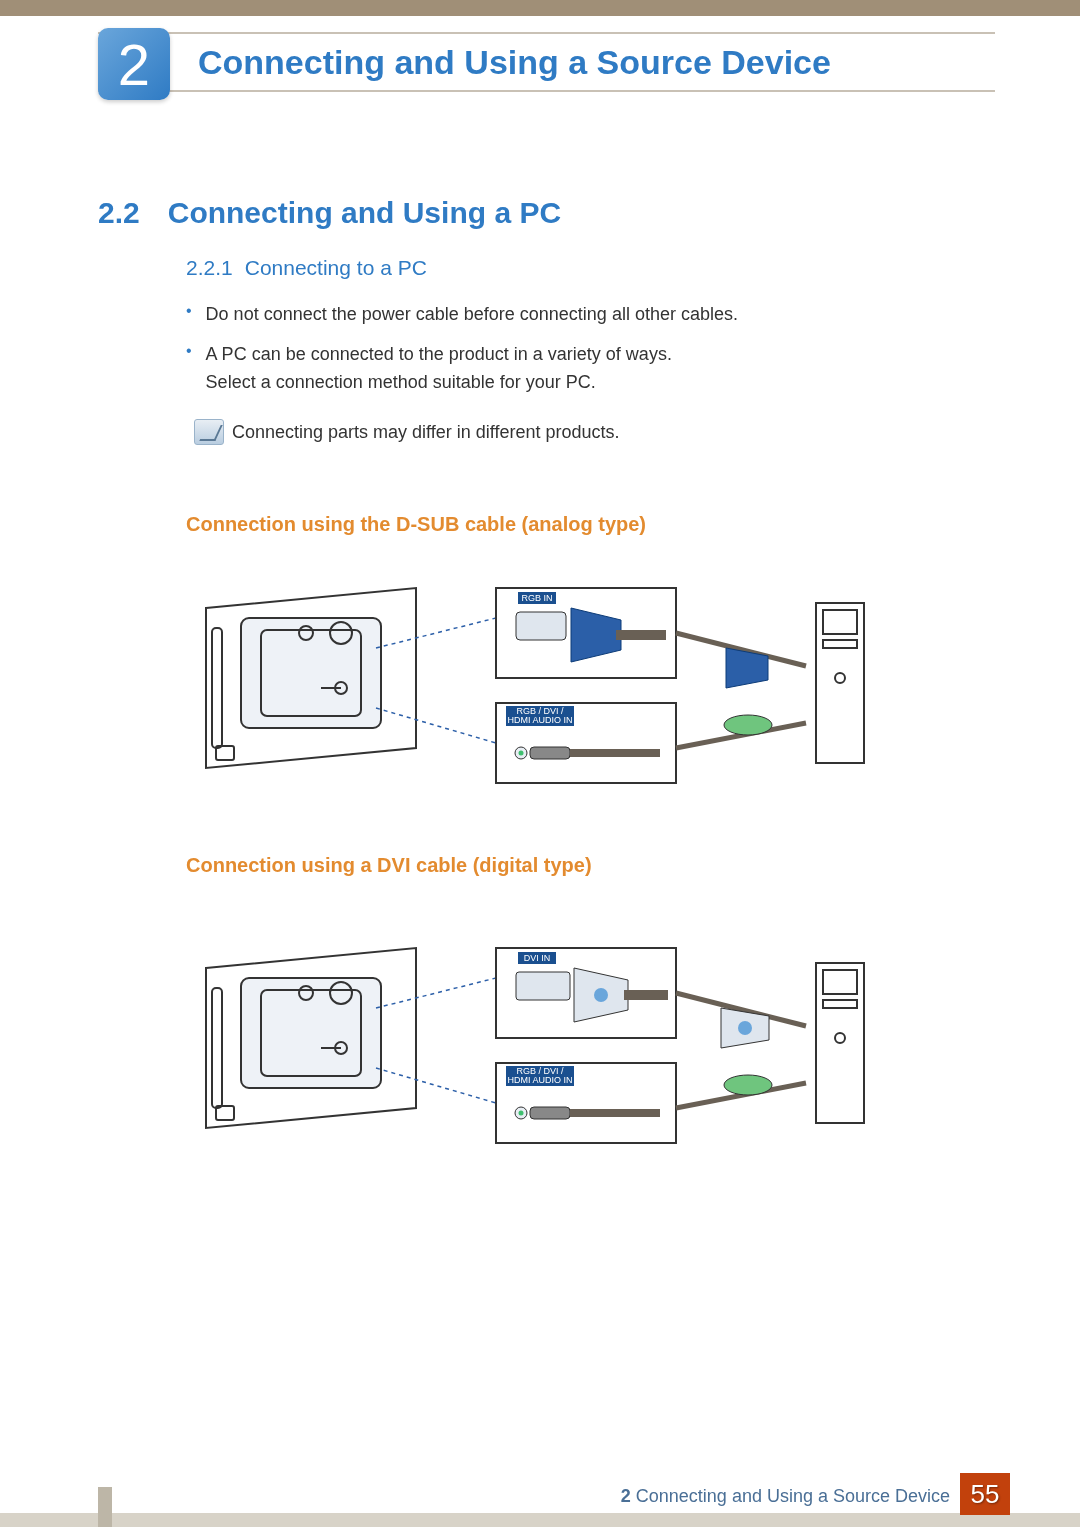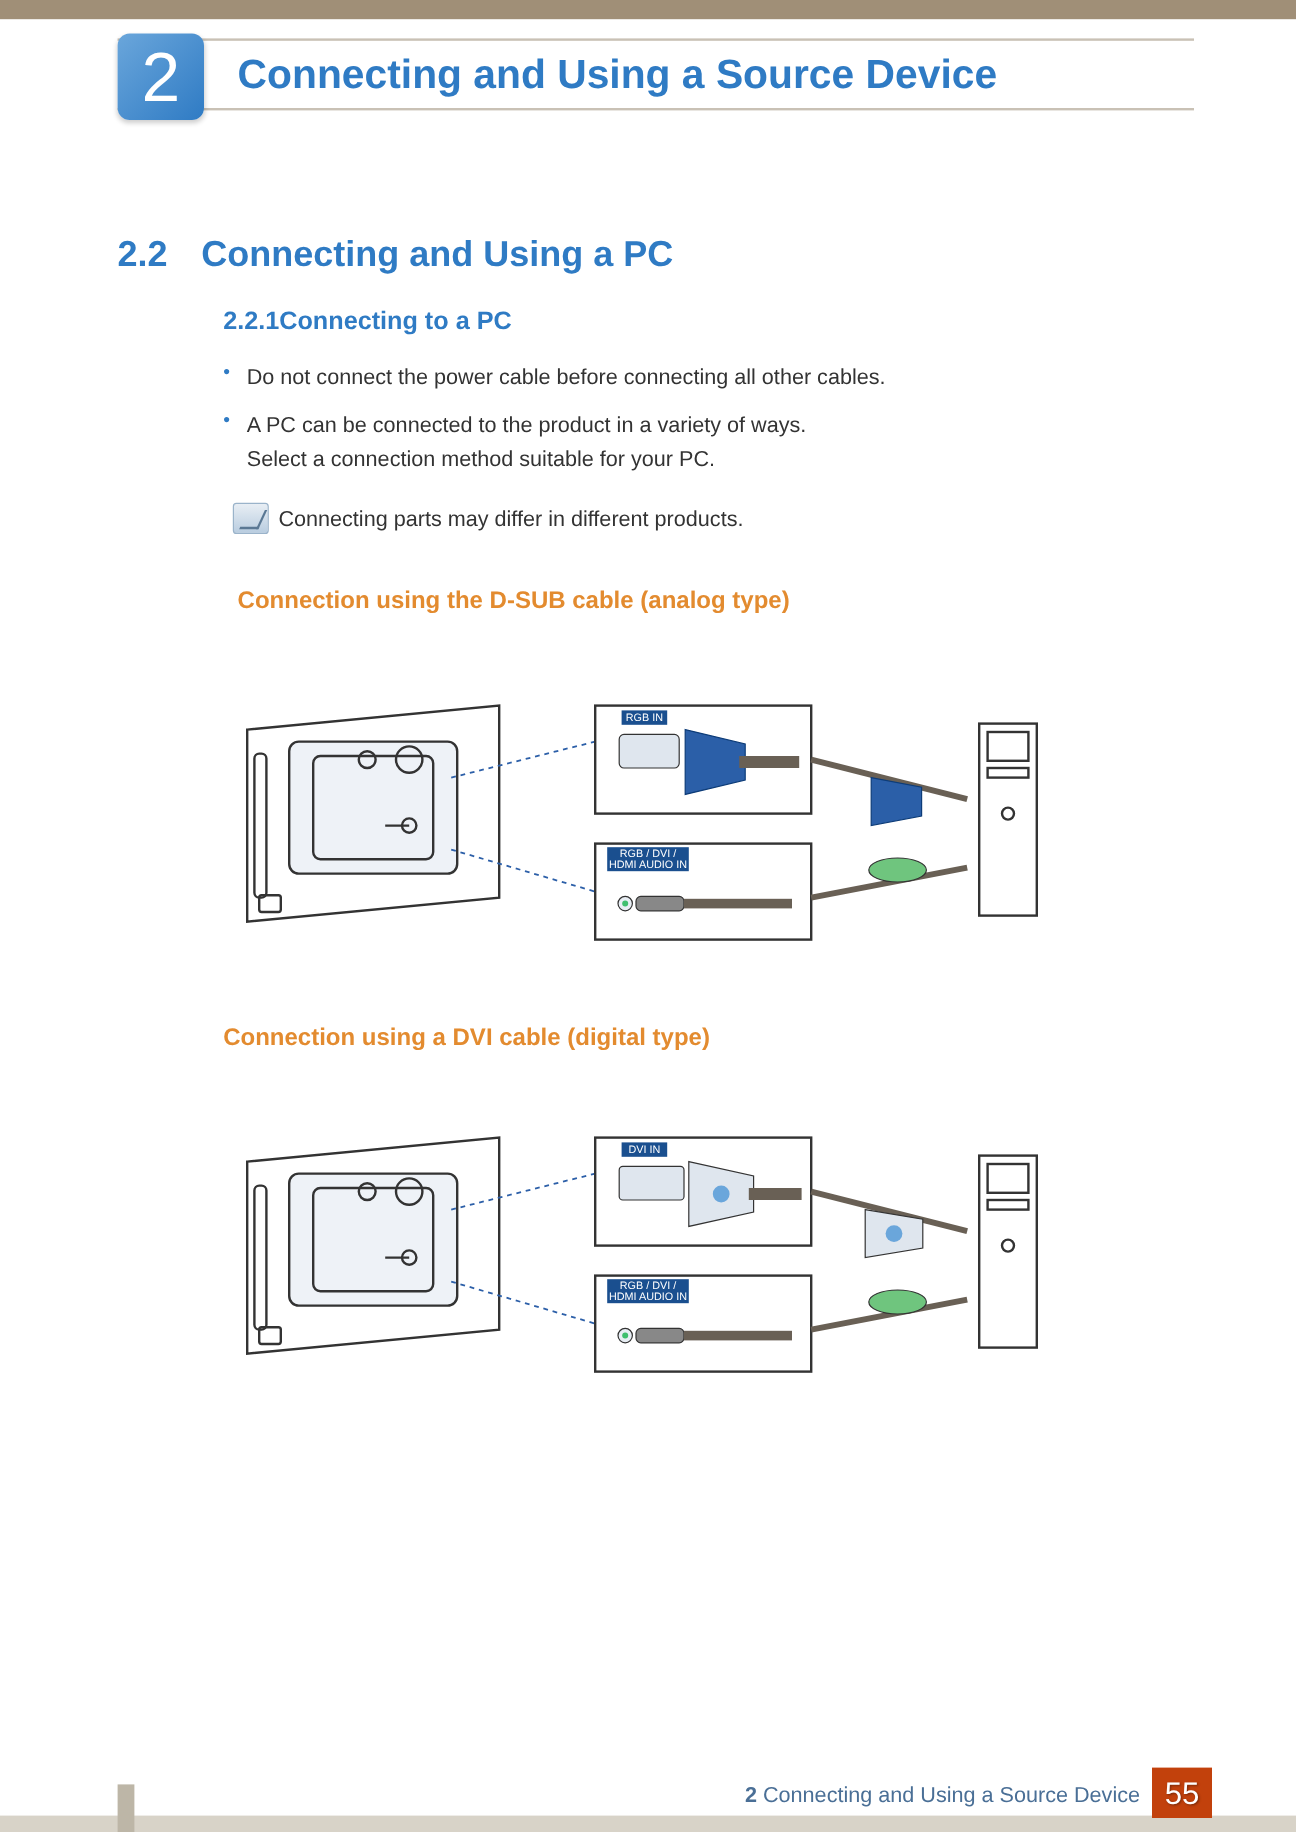--- a/index.html
+++ b/index.html
@@ -66,22 +66,23 @@
   .section-title {
     font-size: 30px;
     font-weight: 600;
     color: #2f7bc4;
   }
   .subsection {
     position: absolute;
     top: 256px;
     left: 186px;
     display: flex;
+    gap: 12px;
     font-size: 21px;
-    font-weight: 700;
+    font-weight: 400;
     color: #2f7bc4;
   }
   .bullets {
     position: absolute;
     top: 300px;
     left: 186px;
     right: 100px;
   }
   .bullet-row {
     display: flex;
@@ -125,21 +126,21 @@
     transform: skewX(-25deg);
   }
   .note-text { font-size: 18px; color: #333; }
   .sub-heading {
     position: absolute;
     left: 186px;
     font-size: 20px;
     font-weight: 600;
     color: #e38b2f;
   }
-  .sub-heading.first { top: 490px; margin-left: 12px; }
+  .sub-heading.first { top: 513px; }
   .sub-heading.second { top: 854px; }
   .diagram {
     position: absolute;
     left: 166px;
     width: 720px;
     height: 250px;
   }
   .diagram.first { top: 548px; }
   .diagram.second { top: 908px; }
   .diagram svg { width: 100%; height: 100%; }

